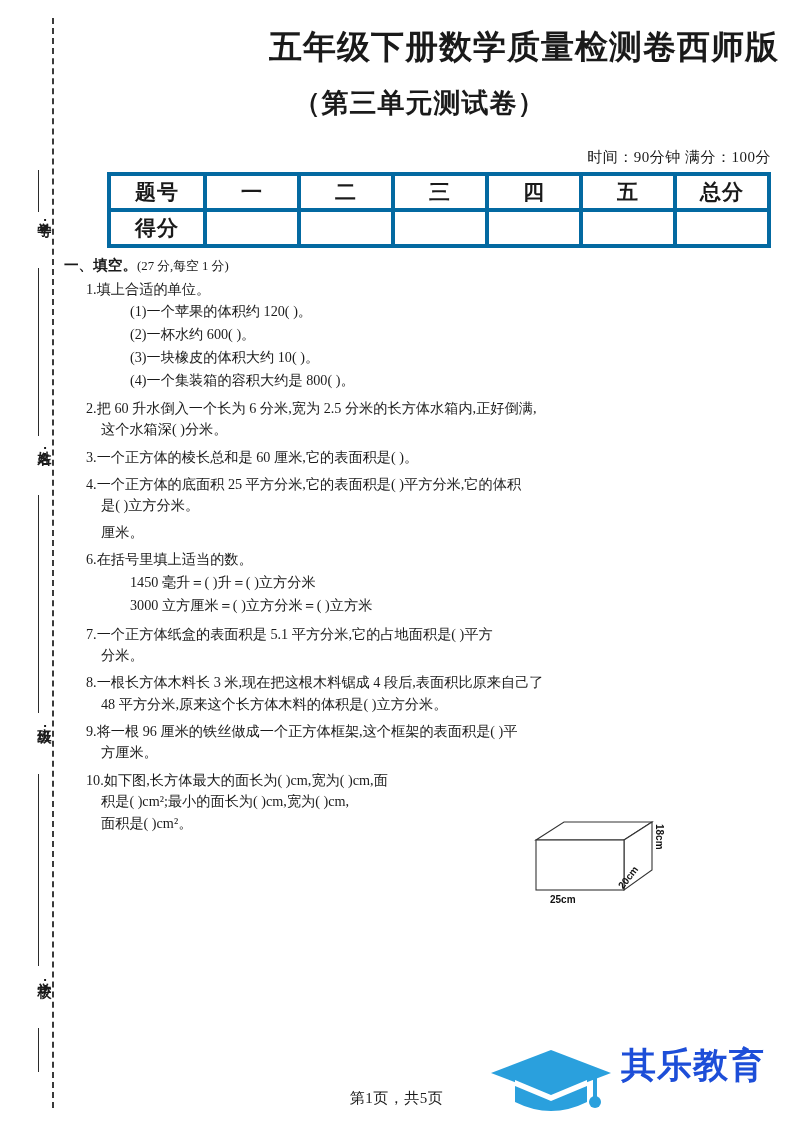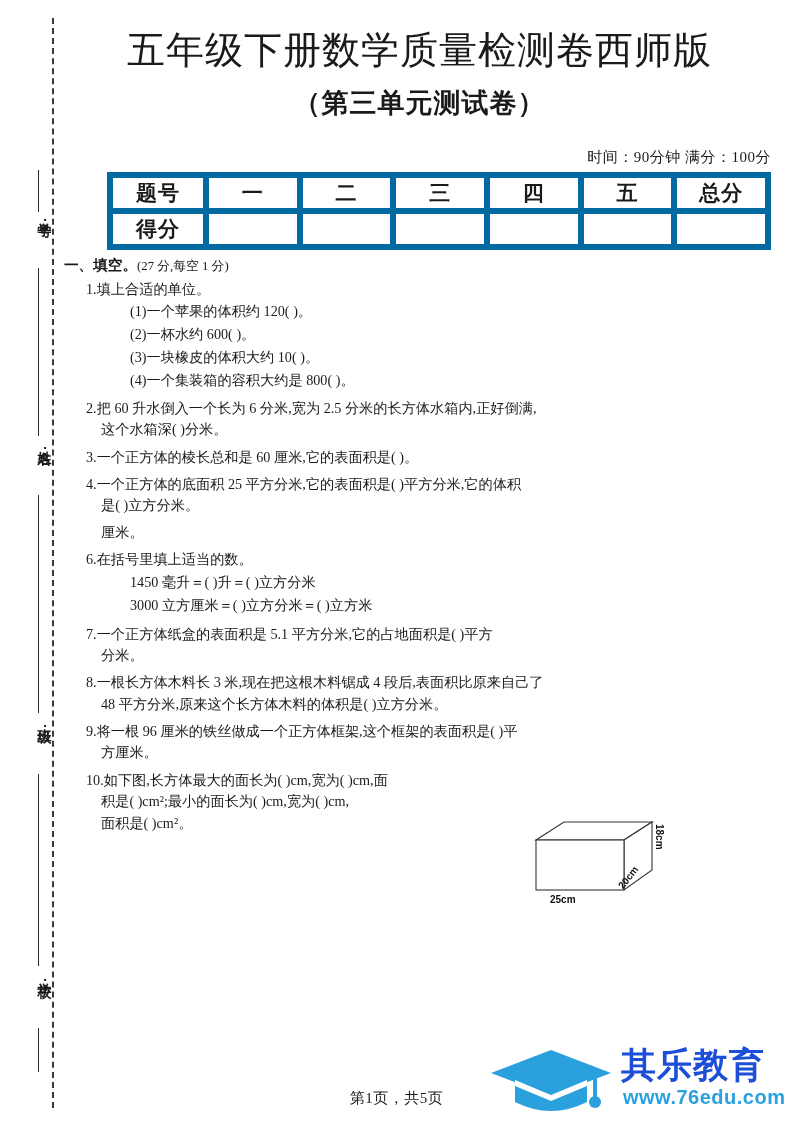--- a/index.html
+++ b/index.html
@@ -39,23 +39,23 @@
     writing-mode: vertical-rl;
     text-orientation: upright;
     white-space: nowrap;
   }
 
   
   .title {
     position: absolute;
     left: 60px; right: 14px;
     top: 28px;
-    text-align: center;
-    font-size: 38px;
-    font-weight: normal;
+    text-align: right;
+    font-size: 33px;
+    font-weight: bold;
     letter-spacing: 1px;
     line-height: 1.18;
     white-space: nowrap;
   }
   .subtitle {
     position: absolute;
     left: 60px; right: 14px;
     top: 85px;
     text-align: center;
     font-size: 27px;
@@ -75,21 +75,21 @@
   
   .score-table {
     position: absolute;
     left: 107px;
     top: 172px;
     width: 664px;
     border-collapse: collapse;
     table-layout: fixed;
   }
   .score-table td {
-    border: 6px solid #0369a1;
+    border: 4px solid #0369a1;
     height: 36px;
     text-align: center;
     vertical-align: middle;
     font-size: 21px;
     font-weight: bold;
     letter-spacing: 1px;
   }
   .score-table td.label { width: 96px; }
 
   
@@ -298,14 +298,13 @@
 
 <div class="logo">
   <svg class="logo-cap" width="128" height="68" viewBox="0 0 128 68">
     <path d="M64 4 L124 27 L64 50 L4 27 Z" fill="#2aa0dd"></path>
     <path d="M28 36 L28 56 Q64 74 100 56 L100 36 L64 52 Z" fill="#2aa0dd"></path>
     <path d="M28 34 L64 49 L100 34 L100 40 L64 55 L28 40 Z" fill="#ffffff"></path>
     <path d="M106 31 L110 31 L110 52 L106 52 Z" fill="#2aa0dd"></path>
     <circle cx="108" cy="56" r="6" fill="#2aa0dd"></circle>
   </svg>
   <div class="logo-name">其乐教育</div>
-  <div class="logo-url">www.76edu.com</div>
 </div>
 
 </body></html>

